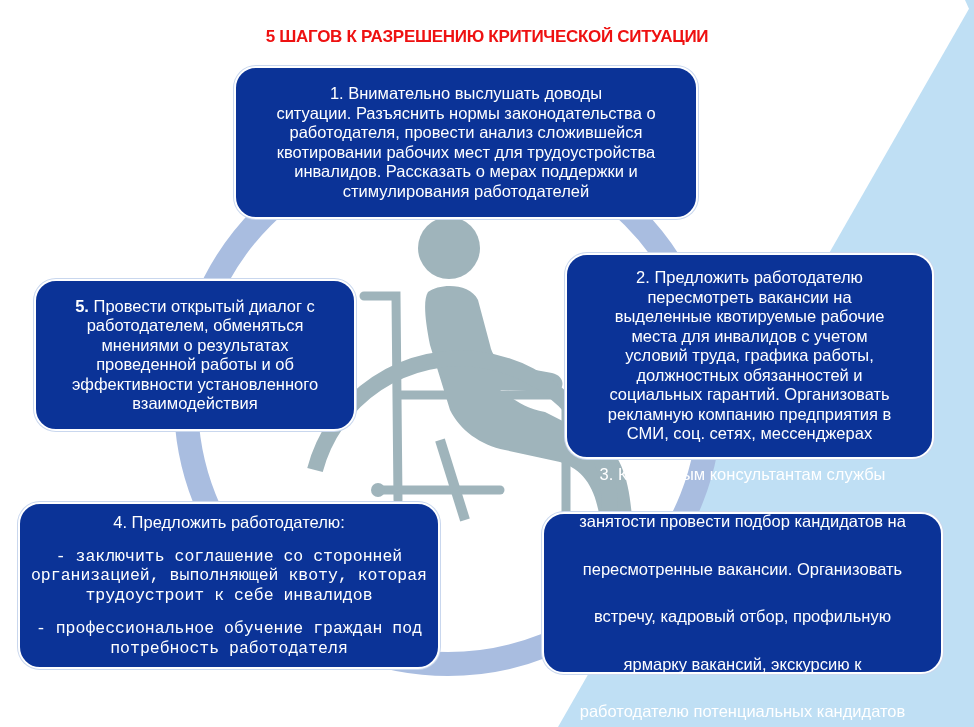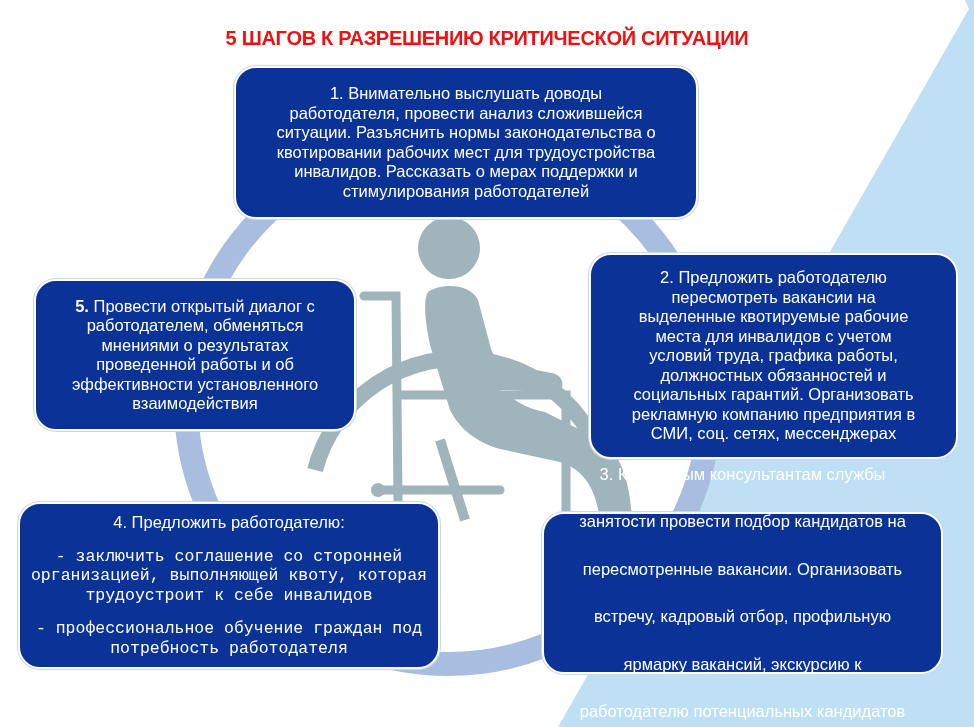--- a/index.html
+++ b/index.html
@@ -22,21 +22,21 @@
       height: 727px;
     }
     .title {
       position: absolute;
       left: 0;
       top: 27px;
       width: 974px;
       text-align: center;
       color: #ee1111;
       font-weight: bold;
-      font-size: 20px;
+      font-size: 17px;
       letter-spacing: -0.3px;
       font-family: "Liberation Sans", sans-serif;
     }
     .step-box {
       position: absolute;
       background: #0b3397;
       border: 2px solid #ffffff;
       border-radius: 22px;
       box-shadow: 0 0 0 1px #c9d7ee;
       color: #ffffff;
@@ -55,21 +55,21 @@
       margin: 0;
     }
     .step-box .gap {
       margin-top: 14px;
       font-family: Liberation Mono, monospace;
     }
     .step-num-bold {
       font-weight: bold;
     }
     #box1 { left: 234px; top: 66px; width: 464px; height: 153px; }
-    #box2 { left: 589px; top: 253px; width: 369px; height: 206px; }
+    #box2 { left: 565px; top: 253px; width: 369px; height: 206px; }
     #box3 { left: 542px; top: 512px; width: 401px; height: 162px; gap: 28px; }
     #box4 { left: 18px; top: 502px; width: 422px; height: 167px; }
     #box5 { left: 34px; top: 279px; width: 322px; height: 152px; text-align: center; }
   </style>
 </head>
 <body>
 
 <svg class="bg-svg" viewBox="0 0 974 727" xmlns="http://www.w3.org/2000/svg">
 
   <polygon points="974,0 974,727 558,727 " fill="#bfdff4"></polygon>
@@ -108,22 +108,22 @@
     <path fill="none" stroke-width="16" d="M 315 470 A 150 150 0 0 1 610 510"></path>
 
     <path fill="none" stroke-width="10" d="M 440 440 L 465 520"></path>
   </g>
 </svg>
 
 <div class="title">5 ШАГОВ К РАЗРЕШЕНИЮ КРИТИЧЕСКОЙ СИТУАЦИИ</div>
 
 <div class="step-box" id="box1">
   <p>1. Внимательно выслушать доводы</p>
+  <p>ситуации. Разъяснить нормы законодательства о</p>
   <p>работодателя, провести анализ сложившейся</p>
-  <p>ситуации. Разъяснить нормы законодательства о</p>
   <p>квотировании рабочих мест для трудоустройства</p>
   <p>инвалидов. Рассказать о мерах поддержки и</p>
   <p>стимулирования работодателей</p>
 </div>
 
 <div class="step-box" id="box2">
   <p>2. Предложить работодателю</p>
   <p>пересмотреть вакансии на</p>
   <p>выделенные квотируемые рабочие</p>
   <p>места для инвалидов с учетом</p>

